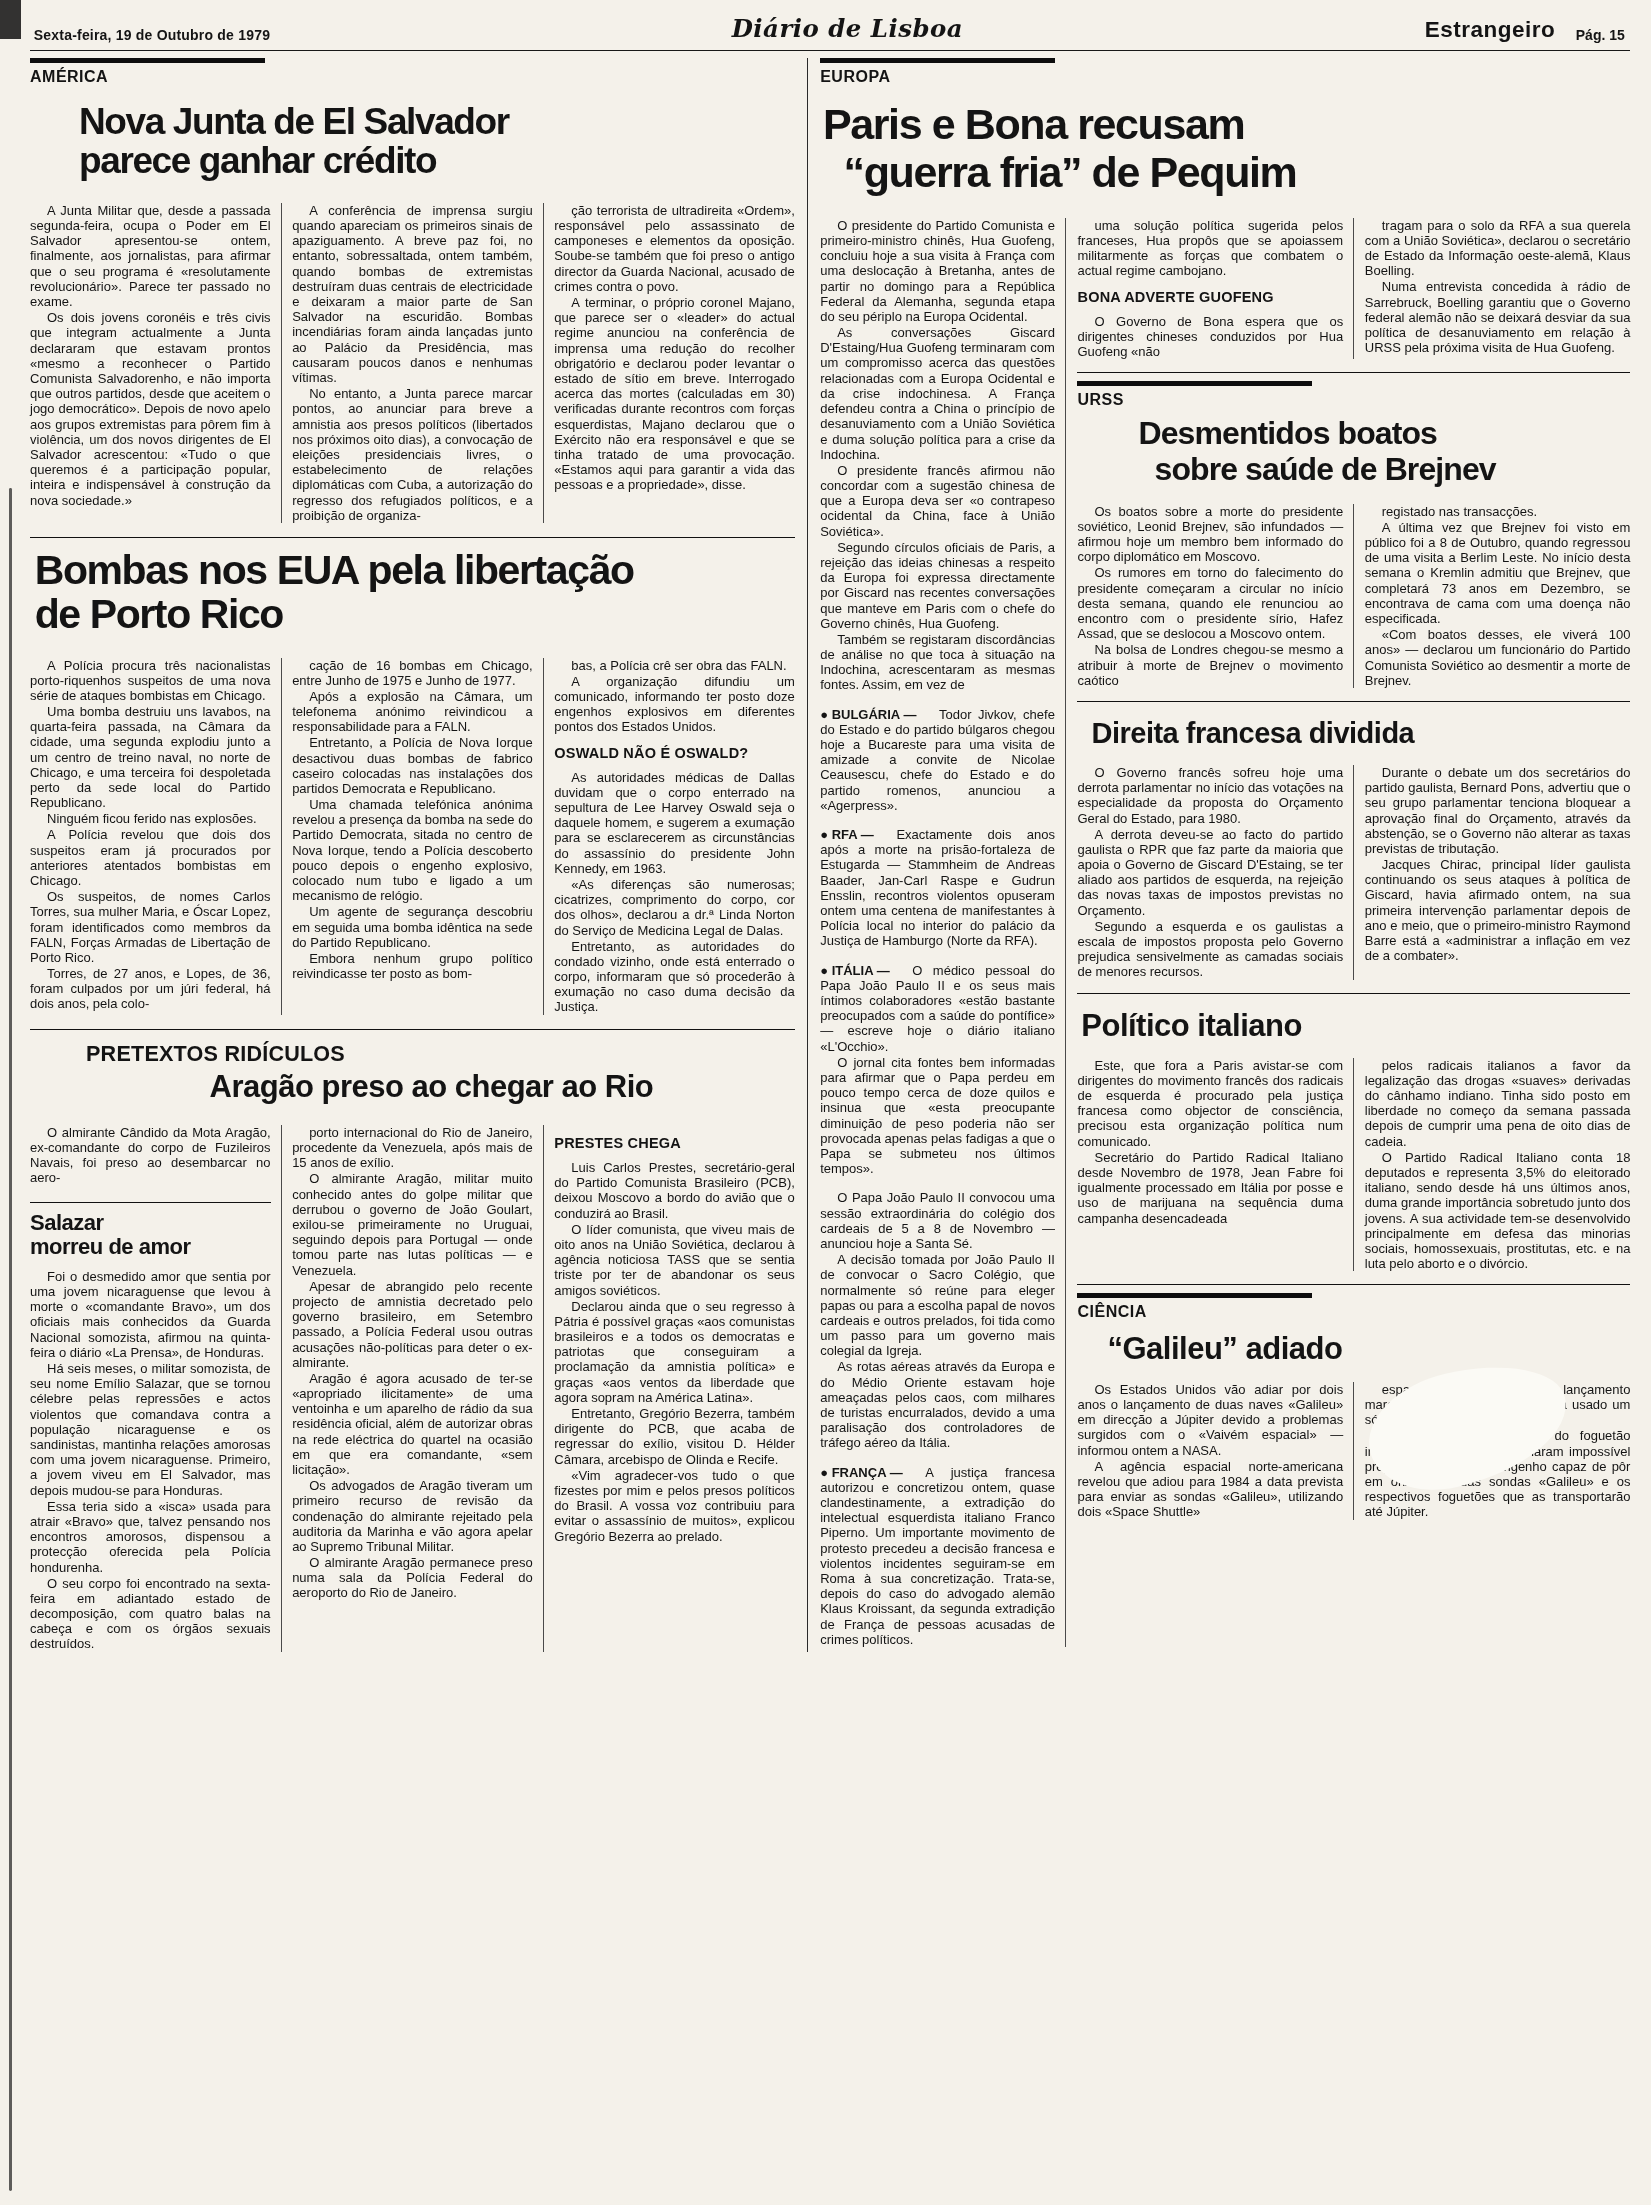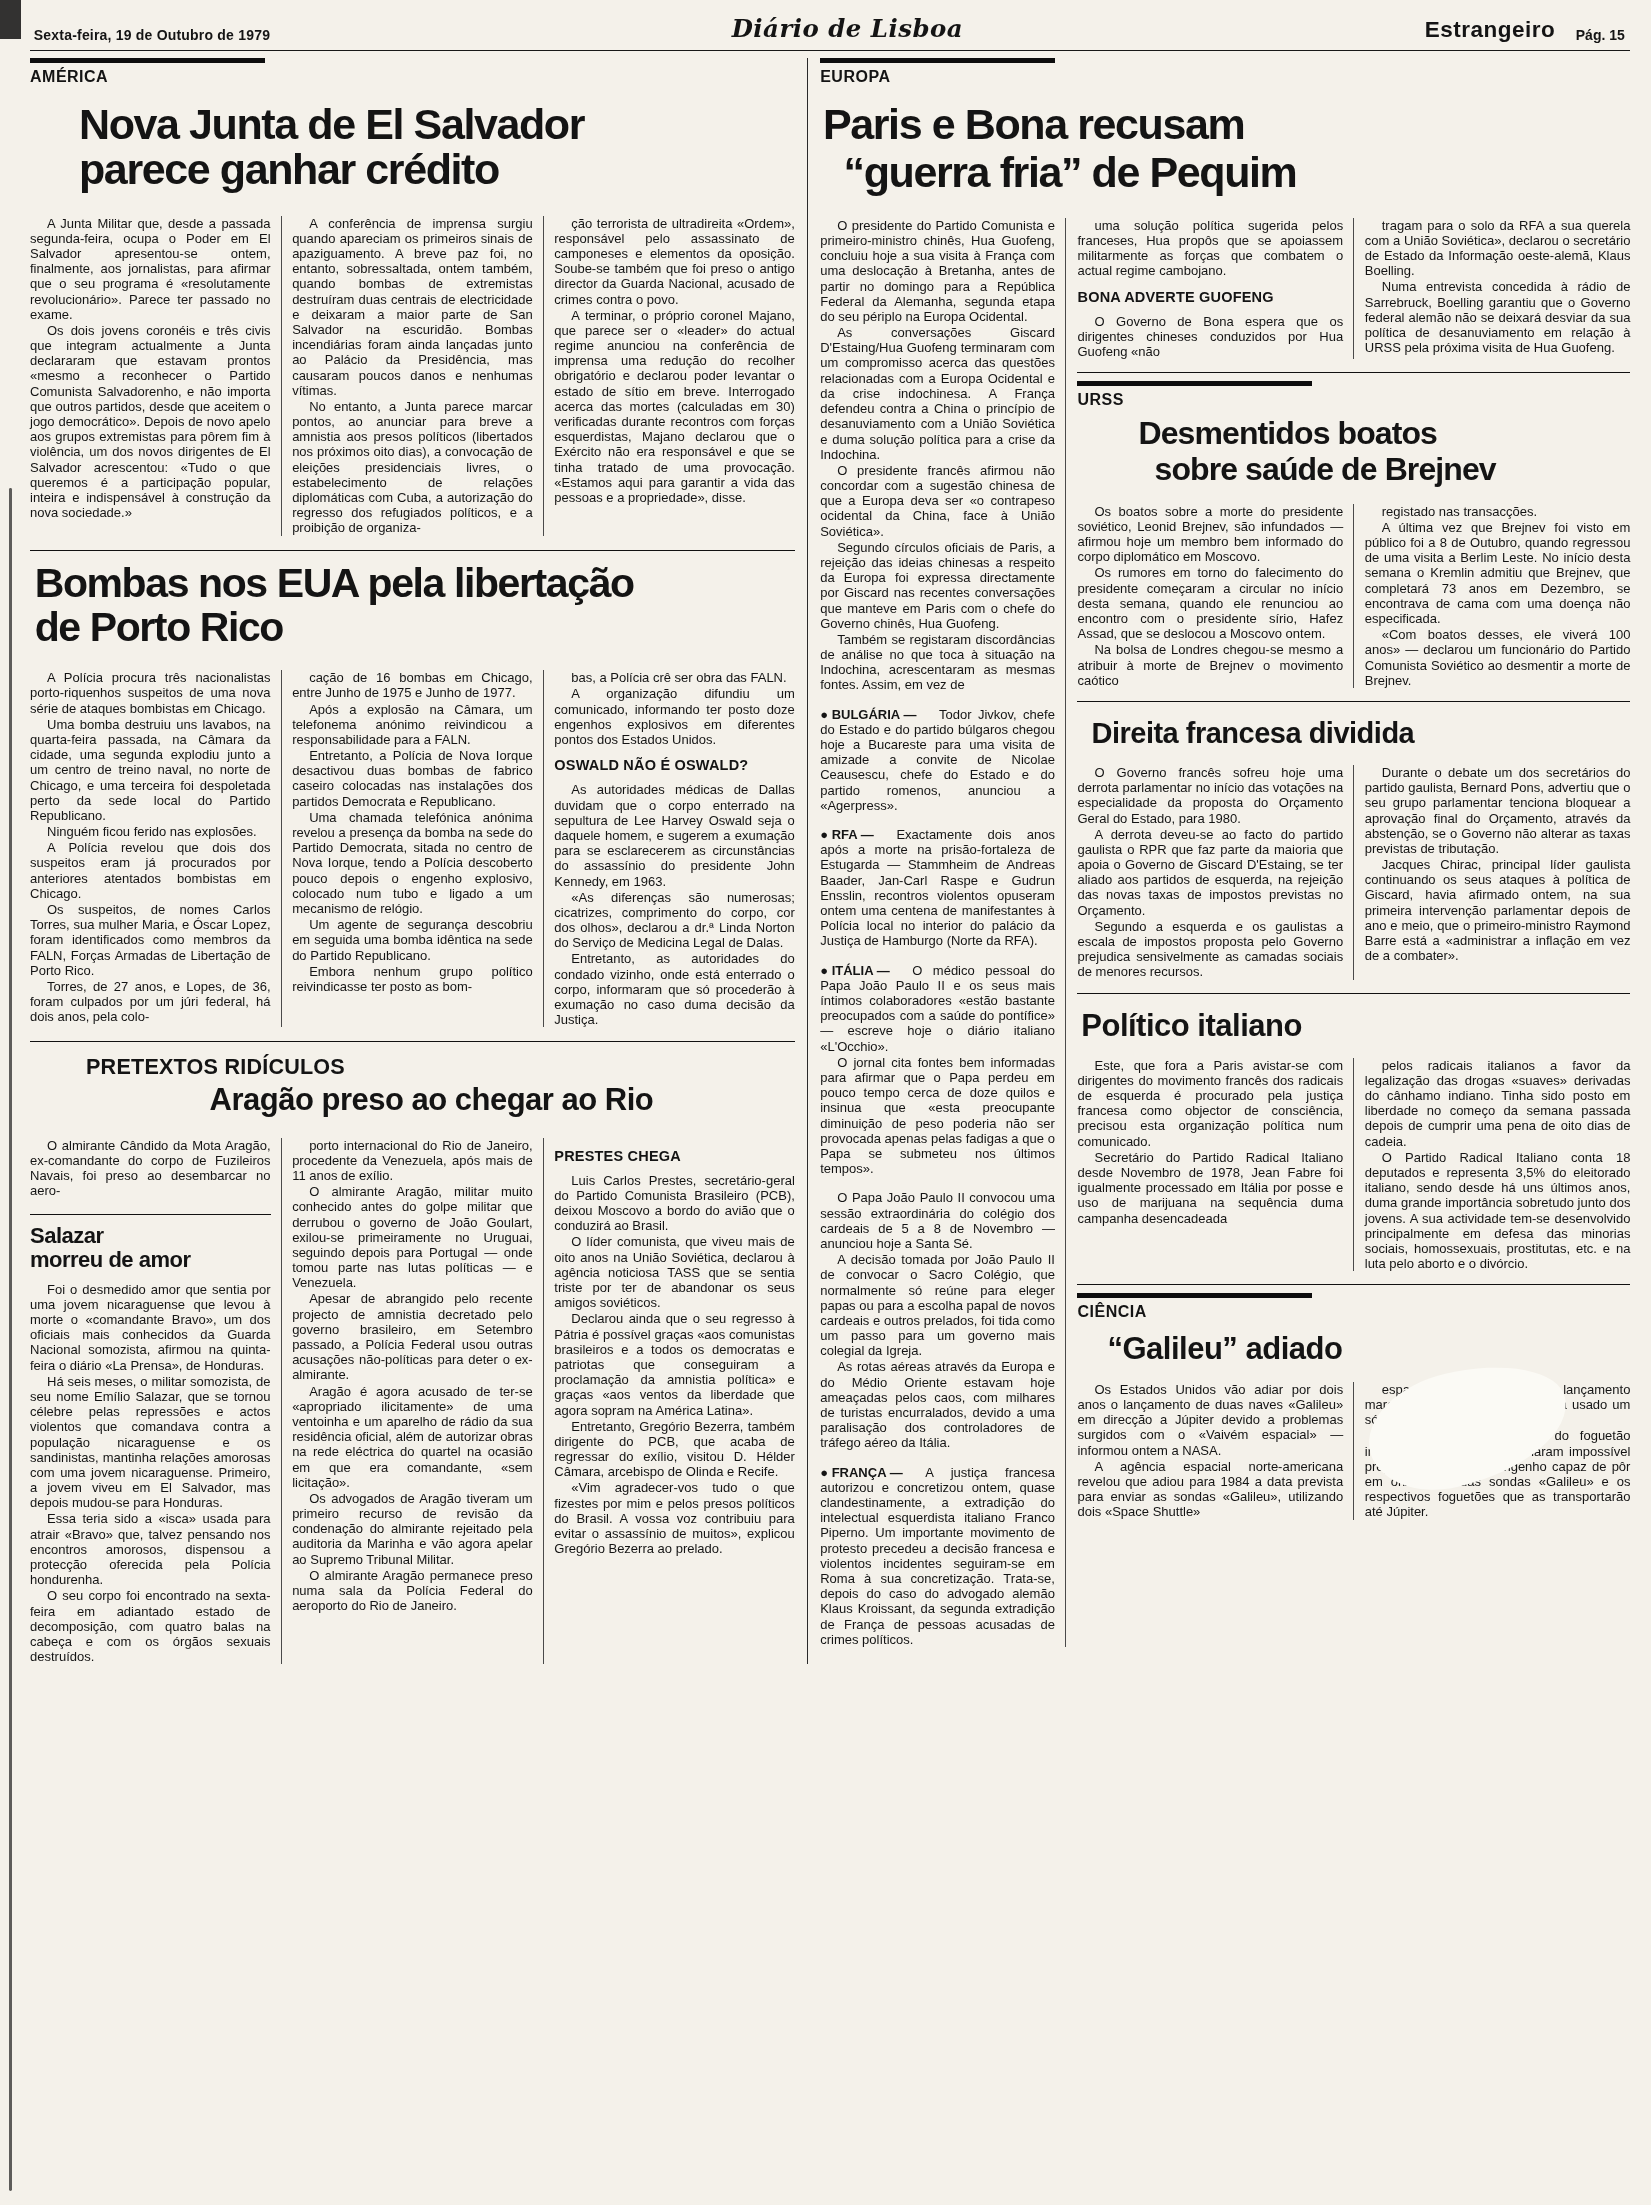--- a/index.html
+++ b/index.html
@@ -20,21 +20,21 @@
   .m-page { font-size:14px; font-weight:bold; }
 
   .content { display:flex; margin-top:7.5px; }
   .region-left { width:777px; padding-right:12.2px; }
   .region-right { flex:1; border-left:0.9px solid #2a2a2a; padding-left:12.2px; }
 
   .kicker { display:inline-block; min-width:235px; border-top:5.2px solid #0d0d0d; padding-top:4.7px; font-size:16px; font-weight:bold; letter-spacing:0.5px; }
 
   
   .hl { display:block; }
-  .headline-xl { font-weight:bold; font-size:43px; line-height:1.06; letter-spacing:-1.4px; margin:16px 0 22.5px 49px; }
+  .headline-xl { font-weight:bold; font-size:37px; line-height:1.06; letter-spacing:-1.4px; margin:16px 0 22.5px 49px; }
   .headline-bombas { font-weight:bold; font-size:41px; line-height:1.07; letter-spacing:-1.4px; margin:9.4px 0 20.6px 4.7px; }
   .europa-headline { font-weight:bold; font-size:43px; line-height:1.12; letter-spacing:-1.4px; margin:14px 0 21.6px 2.8px; max-width:591px; }
   .europa-headline .hl2 { margin-left:20.6px; }
   .urss-headline { font-weight:bold; font-size:32px; line-height:1.12; letter-spacing:-0.9px; margin:7.5px 0 16px 61px; }
   .urss-headline .hl2 { margin-left:16px; }
   .direita-headline { font-weight:bold; font-size:29px; letter-spacing:-0.5px; margin:7.5px 0 15px 14px; }
   .politico-headline { font-weight:bold; font-size:31px; line-height:1.1; letter-spacing:-0.5px; margin:7.5px 0 15px 3.8px; }
   .ciencia-headline { font-weight:bold; font-size:31px; letter-spacing:-0.5px; margin:10.3px 0 15px 30px; }
 
   
@@ -171,21 +171,21 @@
               </h2>
               <div>
                   <p class="para">Foi o desmedido amor que sentia por uma jovem nicaraguense que levou à morte o «comandante Bravo», um dos oficiais mais conhecidos da Guarda Nacional somozista, afirmou na quinta-feira o diário «La Prensa», de Honduras.</p>
                   <p class="para">Há seis meses, o militar somozista, de seu nome Emílio Salazar, que se tornou célebre pelas repressões e actos violentos que comandava contra a população nicaraguense e os sandinistas, mantinha relações amorosas com uma jovem nicaraguense. Primeiro, a jovem viveu em El Salvador, mas depois mudou-se para Honduras.</p>
                   <p class="para">Essa teria sido a «isca» usada para atrair «Bravo» que, talvez pensando nos encontros amorosos, dispensou a protecção oferecida pela Polícia hondurenha.</p>
                   <p class="para">O seu corpo foi encontrado na sexta-feira em adiantado estado de decomposição, com quatro balas na cabeça e com os órgãos sexuais destruídos.</p>
                 </div>
             </div>
           </div>
           <div class="col">
-              <p class="para">porto internacional do Rio de Janeiro, procedente da Venezuela, após mais de 11 anos de exílio.</p>
+              <p class="para">porto internacional do Rio de Janeiro, procedente da Venezuela, após mais de 15 anos de exílio.</p>
               <p class="para">O almirante Aragão, militar muito conhecido antes do golpe militar que derrubou o governo de João Goulart, exilou-se primeiramente no Uruguai, seguindo depois para Portugal — onde tomou parte nas lutas políticas — e Venezuela.</p>
               <p class="para">Apesar de abrangido pelo recente projecto de amnistia decretado pelo governo brasileiro, em Setembro passado, a Polícia Federal usou outras acusações não-políticas para deter o ex-almirante.</p>
               <p class="para">Aragão é agora acusado de ter-se «apropriado ilicitamente» de uma ventoinha e um aparelho de rádio da sua residência oficial, além de autorizar obras na rede eléctrica do quartel na ocasião em que era comandante, «sem licitação».</p>
               <p class="para">Os advogados de Aragão tiveram um primeiro recurso de revisão da condenação do almirante rejeitado pela auditoria da Marinha e vão agora apelar ao Supremo Tribunal Militar.</p>
               <p class="para">O almirante Aragão permanece preso numa sala da Polícia Federal do aeroporto do Rio de Janeiro.</p>
             </div>
           <div class="col">
             <div class="subhead">PRESTES CHEGA</div>
             <div>
                 <p class="para">Luis Carlos Prestes, secretário-geral do Partido Comunista Brasileiro (PCB), deixou Moscovo a bordo do avião que o conduzirá ao Brasil.</p>

